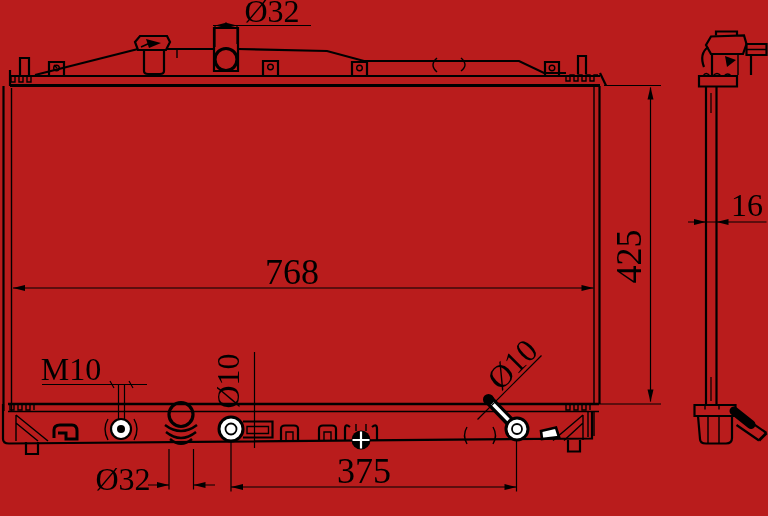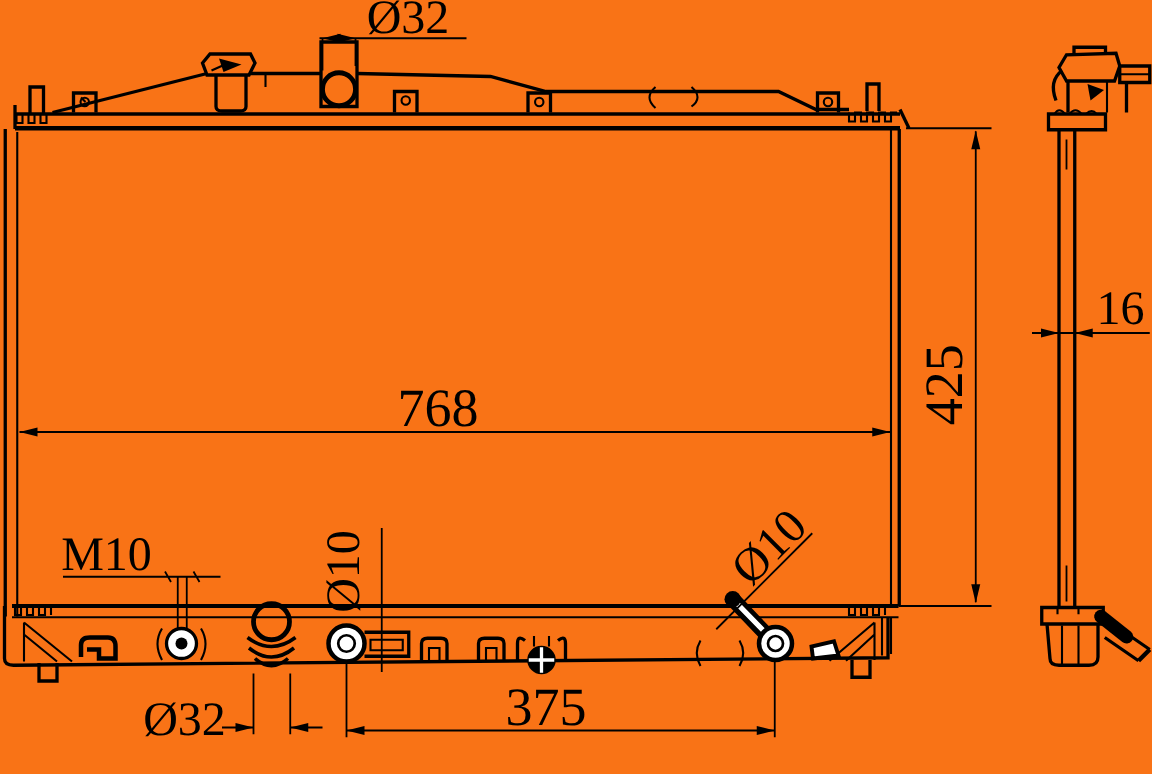--- a/index.html
+++ b/index.html
@@ -1,16 +1,16 @@
 <!DOCTYPE html>
 <html><head>
 <meta charset="utf-8">
 <style>
   html,body{margin:0;padding:0;background:#ffffff;}
-  .canvas{position:relative;width:768px;height:516px;background:#f97316;overflow:hidden;}
+  .canvas{position:relative;width:768px;height:516px;background:#b91c1c;overflow:hidden;}
   svg{position:absolute;left:0;top:0;}
   svg *{vector-effect:none;}
   text{font-family:"Liberation Serif", serif;fill:#000;}
   .dim-big{font-size:36px;}
   .dim-med{font-size:32px;}
   .ln{stroke:#000;fill:none;stroke-width:2.2;}
   .ln-thin{stroke:#000;fill:none;stroke-width:1.4;}
   .ln-heavy{stroke:#000;fill:none;stroke-width:3.2;}
   .dim{stroke:#000;fill:none;stroke-width:1.2;}
   .arr{fill:#000;stroke:none;}

